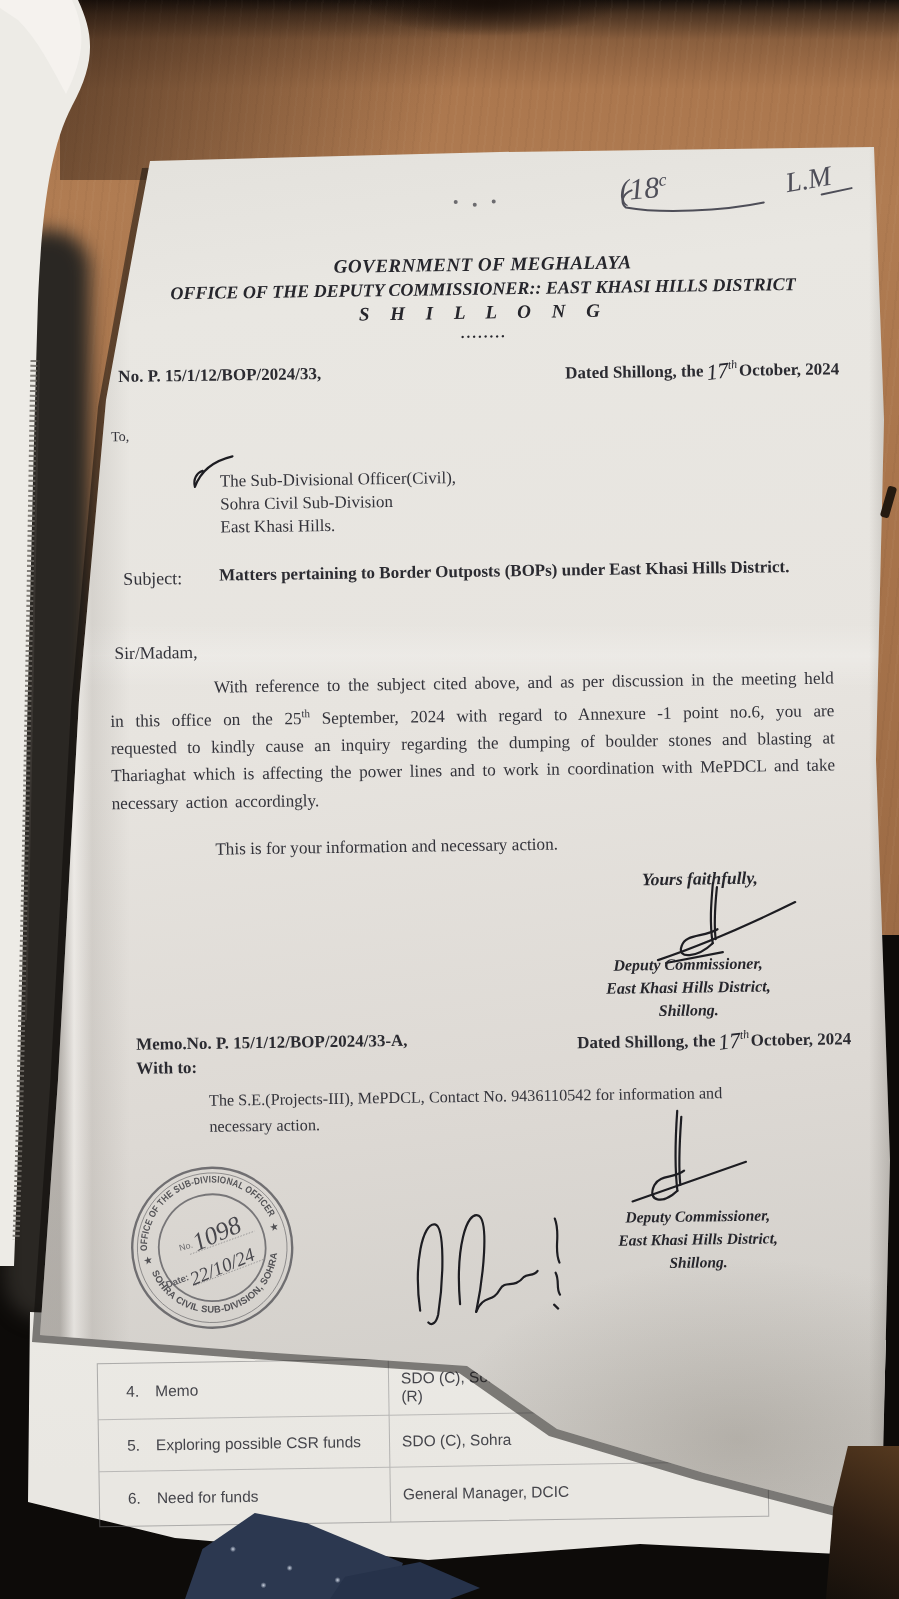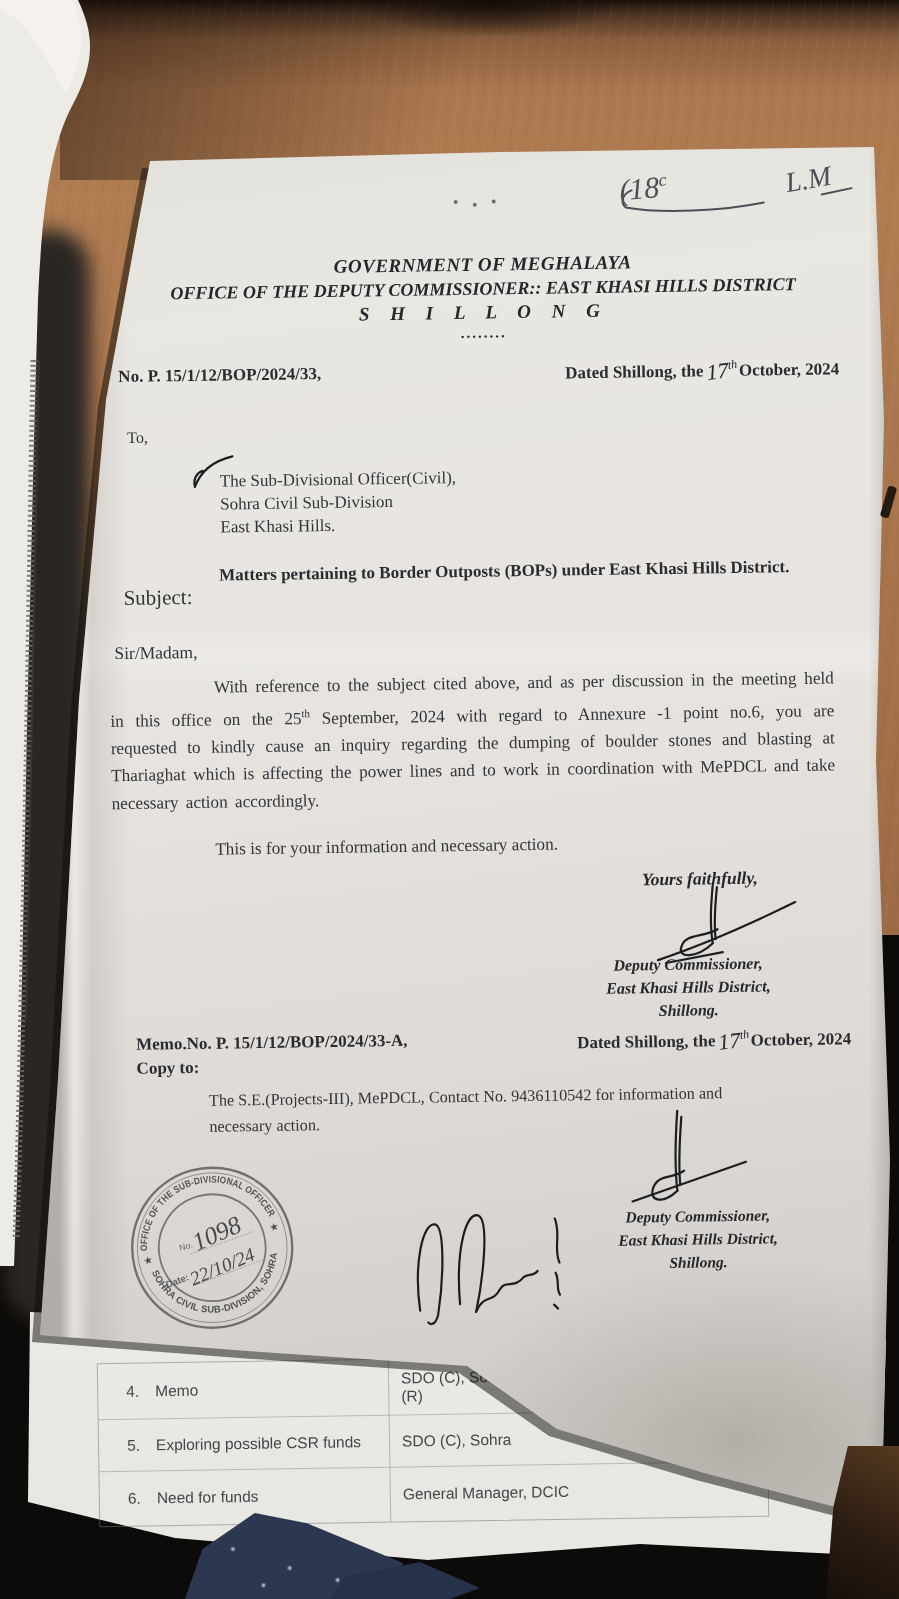--- a/index.html
+++ b/index.html
@@ -54,23 +54,23 @@
   .h1{font-size:19px;font-weight:bold;font-style:italic;letter-spacing:.5px;}
   .h2{font-size:18px;font-weight:bold;font-style:italic;margin-top:3px;}
   .h3{font-size:19px;font-weight:bold;font-style:italic;letter-spacing:8px;margin-top:2px;}
   .hdots{font-size:15px;font-weight:bold;letter-spacing:2px;margin-top:1px;}
   .refno{left:124px;top:362px;font-size:17px;font-weight:bold;color:#2b2b31;}
   .refdate{right:54px;top:360px;font-size:17px;font-weight:bold;color:#2b2b31;}
   .refdate2{right:52px;top:1030px;font-size:17px;font-weight:bold;color:#2b2b31;}
   .hand{display:inline-block;font-style:italic;font-weight:normal;color:#26262e;
         font-size:22px;transform:rotate(-6deg) translateY(2px);margin:0 1px 0 3px;}
   .hand sup{font-size:12px;}
-  .toLabel{left:132px;top:424px;font-size:16px;}
+  .toLabel{left:116px;top:424px;font-size:14px;}
   .addr{left:224px;top:466px;font-size:17px;line-height:23px;}
-  .subjLabel{left:126px;top:564px;font-size:21px;margin-top:17px;}
+  .subjLabel{left:126px;top:564px;font-size:18px;}
   .subjText{left:222px;top:562px;width:640px;font-size:17px;font-weight:bold;color:#2b2b31;}
   .salut{left:116px;top:638px;font-size:17.5px;}
   .body1{left:111px;top:670px;width:724px;font-size:17.2px;line-height:27.5px;
          text-align:justify;text-indent:104px;word-spacing:3px;color:#34343b;}
   .body2{left:214px;top:836px;font-size:17.2px;color:#34343b;}
   .vale{left:640px;top:872px;font-size:17.5px;font-weight:bold;font-style:italic;color:#26262c;}
   .closeblk{left:562px;top:956px;width:246px;text-align:center;font-size:16px;line-height:23px;
             font-weight:bold;font-style:italic;color:#26262c;}
   .memono{left:132px;top:1030px;font-size:17px;font-weight:bold;color:#2b2b31;}
   .copyto{left:132px;top:1054px;font-size:17px;font-weight:bold;color:#2b2b31;}
@@ -202,21 +202,21 @@
     <div class="abs closeblk">
       <div>Deputy Commissioner,</div>
       <div>East Khasi Hills District,</div>
       <div>Shillong.</div>
     </div>
 
     <div class="abs memono">Memo.No. P. 15/1/12/BOP/2024/33-A,</div>
     <div class="abs refdate2">
       <span>Dated Shillong, the</span><span class="hand"><span>17</span><sup>th</sup></span><span>October, 2024</span>
     </div>
-    <div class="abs copyto">Copy to:</div>
+    <div class="abs copyto">With to:</div>
     <div class="abs recip">The S.E.(Projects-III), MePDCL, Contact No. 9436110542 for information and necessary action.</div>
 
     <svg class="abs ink" style="left:598px;top:1108px" width="152" height="112" viewBox="0 0 152 112">
       <path d="M74,6 C72,30 70,58 73,86 M78,12 C76,36 74,58 76,80"></path>
       <path d="M73,86 C58,100 42,96 50,80 C56,69 70,74 80,66"></path>
       <path d="M28,96 L142,58"></path>
     </svg>
     <div class="abs closeblk2">
       <div>Deputy Commissioner,</div>
       <div>East Khasi Hills District,</div>

